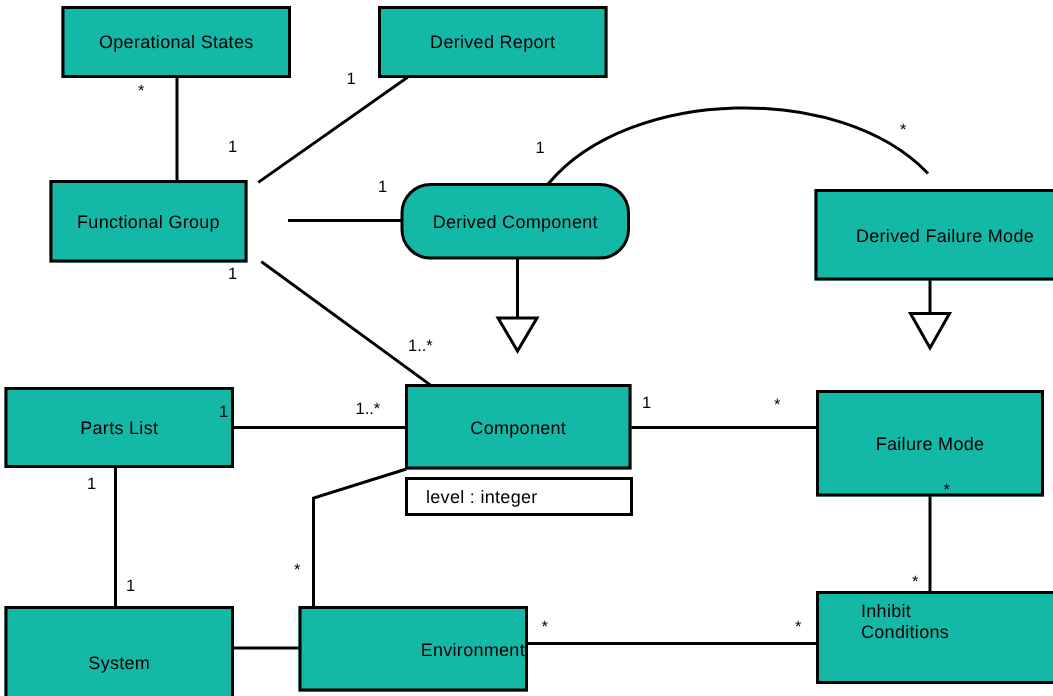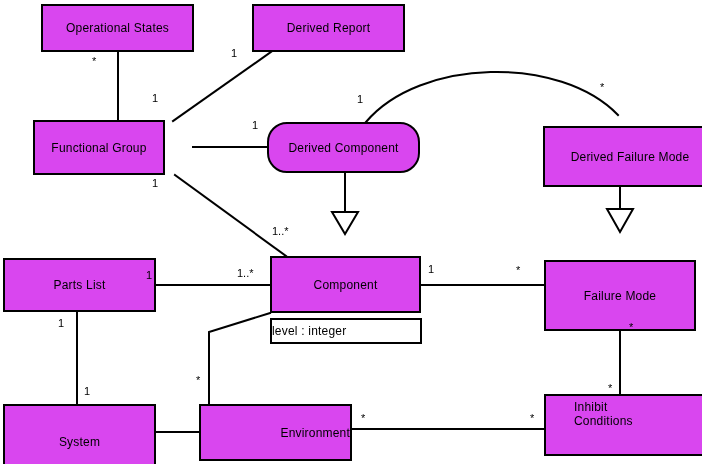--- a/index.html
+++ b/index.html
@@ -19,21 +19,21 @@
     position: absolute;
     left: 0;
     top: 0;
     width: 702px;
     height: 464px;
   }
   .uml-class {
     position: absolute;
     box-sizing: border-box;
     border: 2px solid #000000;
-    background: #d946ef;
+    background: #14b8a6;
     display: flex;
     align-items: center;
     justify-content: center;
     z-index: 2;
   }
   .uml-class .cls-name {
     font-size: 12px;
     color: #000000;
     line-height: 14px;
     text-align: center;
@@ -53,20 +53,21 @@
     box-sizing: border-box;
     border: 2px solid #000000;
     background: #ffffff;
     display: flex;
     align-items: center;
     z-index: 3;
   }
   .uml-attrs .attr-text {
     font-size: 12px;
     color: #000000;
+    padding-left: 12px;
     letter-spacing: 0.2px;
   }
   .mult {
     position: absolute;
     font-size: 11px;
     color: #000000;
     line-height: 11px;
     white-space: nowrap;
     z-index: 4;
   }

